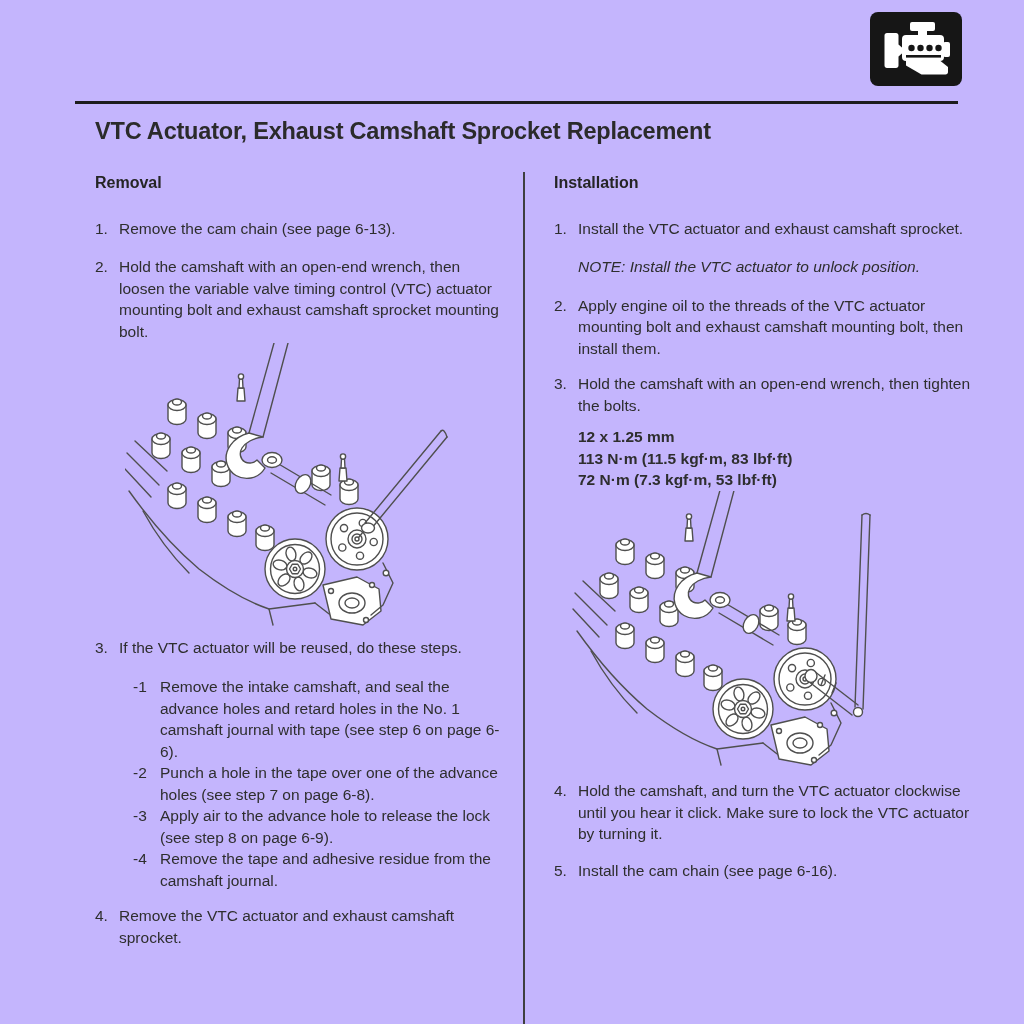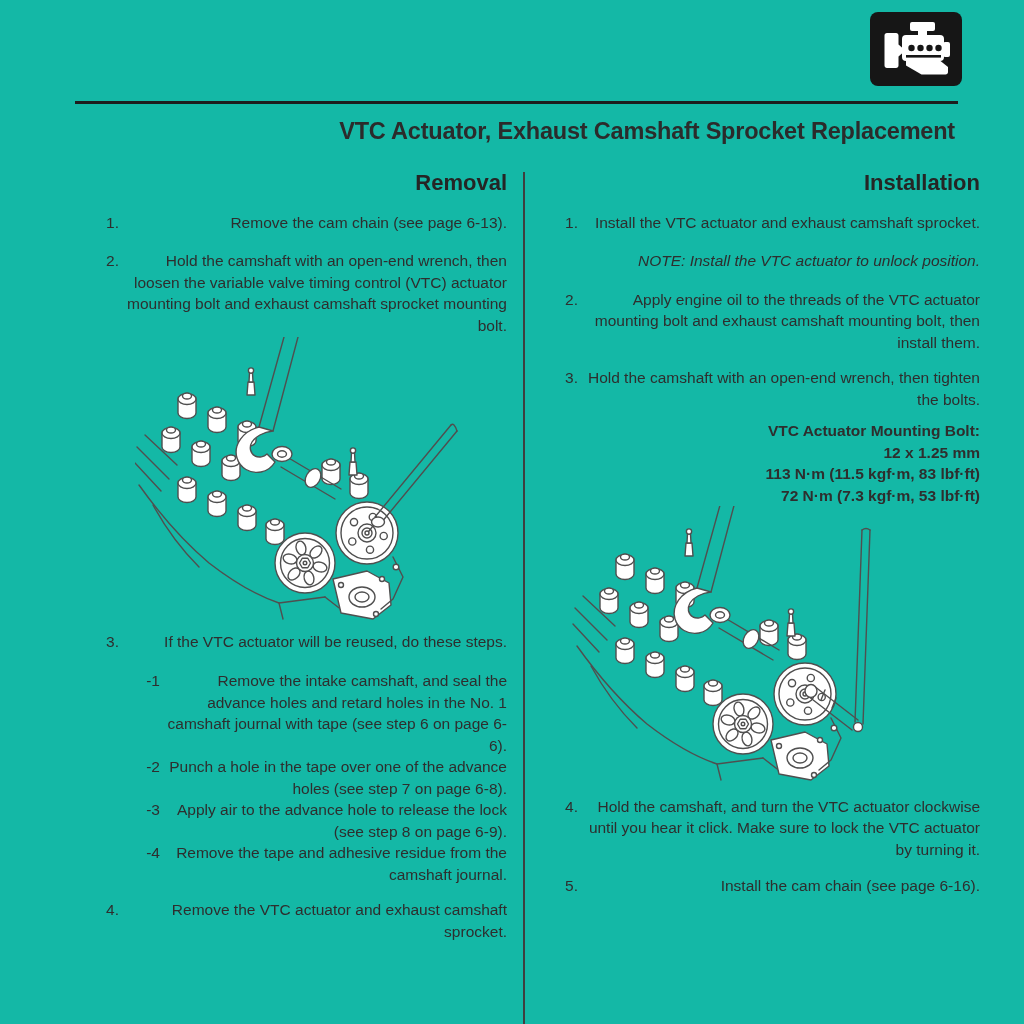--- a/index.html
+++ b/index.html
@@ -1,37 +1,36 @@
 <!DOCTYPE html>
 <html><head>
 <meta charset="utf-8">
 <style>
   html,body { margin:0; padding:0; background:#ffffff; }
   .page {
     position:relative; width:1024px; height:1024px;
-    background:#14b8a6; overflow:hidden;
+    background:#c4b5fd; overflow:hidden;
     font-family:"Liberation Sans","DejaVu Sans",sans-serif;
     color:#2e2e2e;
-    text-align:right;
   }
   .icon-box {
     position:absolute; left:870px; top:12px; width:92px; height:74px;
     background:#161616; border-radius:8px;
     display:flex; align-items:center; justify-content:center;
   }
   .top-rule { position:absolute; left:75px; top:101px; width:883px; height:3px; background:#1d1d1d; }
   .title {
     position:absolute; left:95px; top:118px; margin:0; width:860px;
     font-size:23.5px; font-weight:bold; color:#2b2b2b; letter-spacing:-0.2px;
   }
   .divider { position:absolute; left:523px; top:172px; width:2px; height:852px; background:#3f3f3f; }
   .col { position:absolute; top:172px; font-size:15.5px; line-height:21.5px; }
   .col-left  { left:95px;  width:412px; }
   .col-right { left:554px; width:426px; }
-  .col h2 { margin:0 0 18px 0; font-size:22px; font-weight:bold; color:#252525; }
+  .col h2 { margin:0 0 24px 0; font-size:16px; font-weight:bold; color:#252525; }
   .step { display:flex; }
   .step .num { flex:none; width:24px; }
   .step .txt { flex:1; }
   .substeps { margin:18px 0 0 38px; }
   .substep { display:flex; }
   .substep .num { flex:none; width:27px; }
   .substep .txt { flex:1; }
   .note { margin:0 0 17px 24px;font-style:italic; }
   .torque { margin:0 0 0 24px; font-weight:bold; }
   figure.illus { margin:0; }
@@ -212,21 +211,20 @@
       <span class="num">2.</span>
       <span class="txt">Apply engine oil to the threads of the VTC actuator mounting bolt and exhaust camshaft mounting bolt, then install them.</span>
     </div>
 
     <div class="step" style="margin-bottom:10px">
       <span class="num">3.</span>
       <span class="txt">Hold the camshaft with an open-end wrench, then tighten the bolts.</span>
     </div>
 
     <div class="torque">
-      <div>VTC Actuator Mounting Bolt:</div>
       <div>12 x 1.25 mm</div>
       <div>113 N·m (11.5 kgf·m, 83 lbf·ft)</div>
       <div>72 N·m (7.3 kgf·m, 53 lbf·ft)</div>
     </div>
 
     <figure class="illus illus-right">
       <svg width="420" height="278" viewBox="0 0 420 278">
         <g class="ink">
           <use href="#headcore" x="5" y="-8"></use>
           <path d="M246,180 L290,214"></path>

